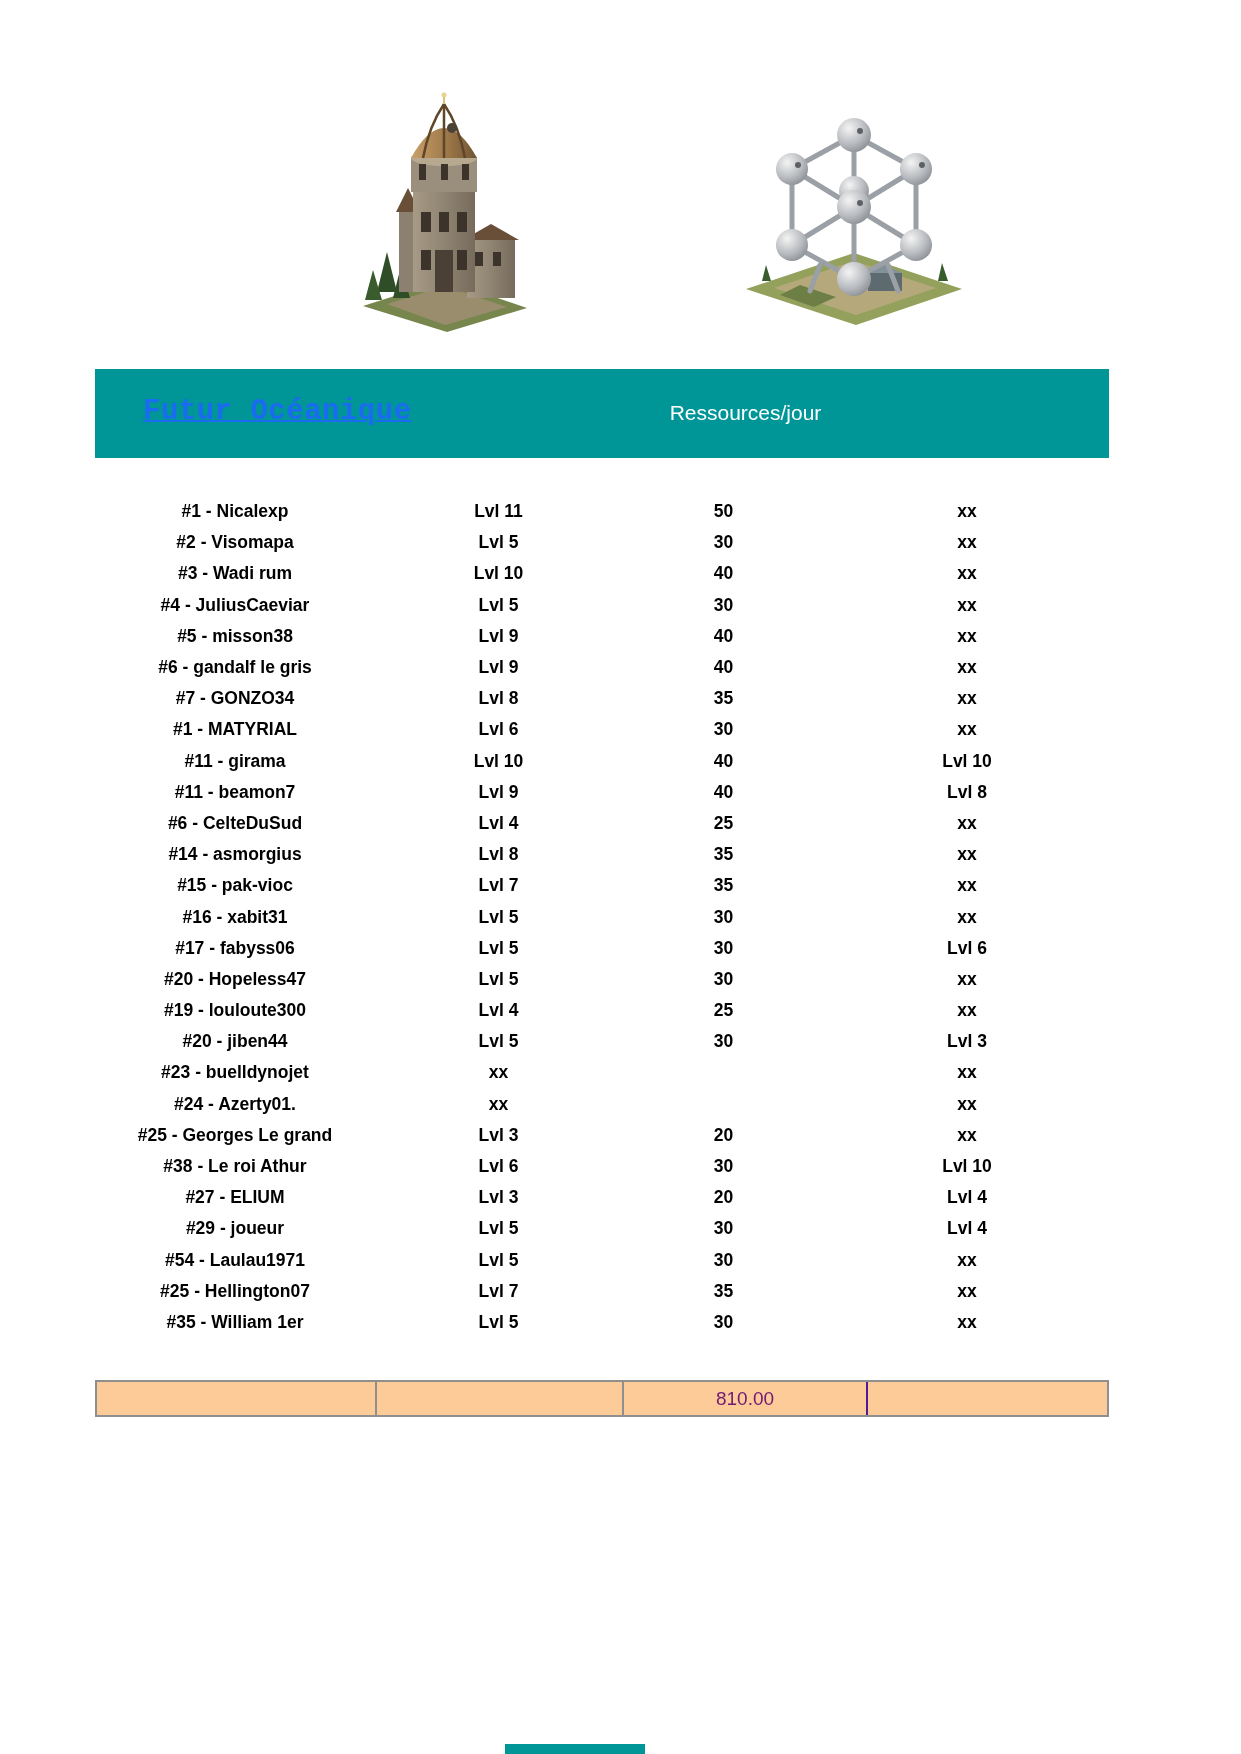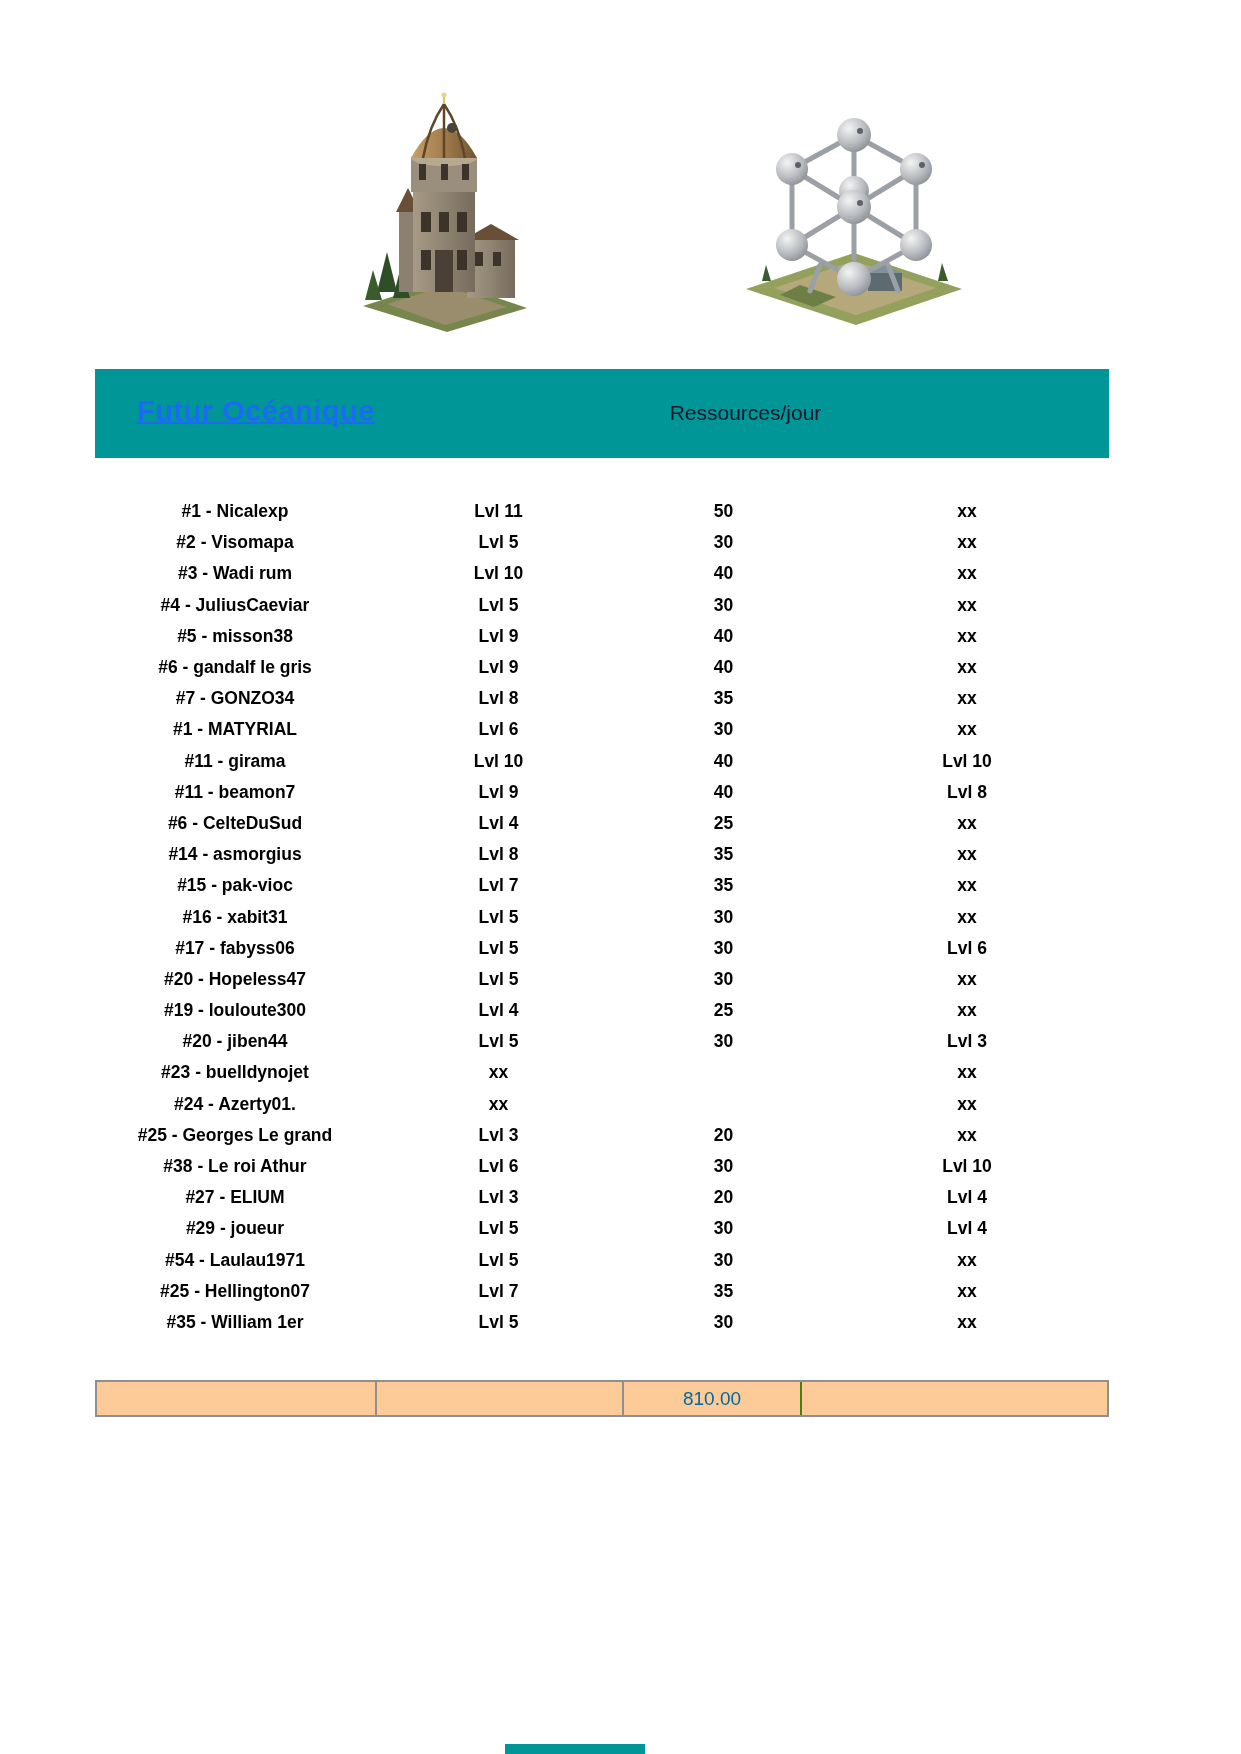--- a/index.html
+++ b/index.html
@@ -10,49 +10,50 @@
   
   .img-left{position:absolute;left:355px;top:92px;width:180px;height:240px;}
   .img-right{position:absolute;left:740px;top:105px;width:228px;height:222px;}
 
   
   .banner{
     position:absolute;left:95px;top:369px;width:1014px;height:89px;
     background:#009698;
   }
   .banner-title{
-    position:absolute;left:42px;top:26px;
+    position:absolute;left:48px;top:26px;
     font-size:29px;font-weight:bold;color:#1b6bf2;
     text-decoration:underline;text-decoration-thickness:2px;cursor:pointer;
     letter-spacing:0.5px;
+    font-family:Liberation Mono, monospace;
   }
   .banner-subtitle{
     position:absolute;left:527px;top:32px;width:247px;text-align:center;
-    font-size:21px;color:#0f172a;
+    font-size:21px;color:#ffffff;
   }
 
   
   .table-body{position:absolute;left:95px;top:496px;width:1014px;font-weight:bold;}
   .trow{height:31.2px;display:flex;align-items:center;}
   .trow .cell{text-align:center;font-size:17.5px;white-space:nowrap;}
   .c-member{width:280px;}
   .c-level{width:247px;}
   .c-res{width:203px;}
   .c-bonus{width:284px;}
 
   
   .footer-row{
     position:absolute;left:95px;top:1380px;width:1014px;height:37px;
     background:#fccb97;border:2px solid #8f8f8f;box-sizing:border-box;
     display:flex;
   }
   .footer-row .fcell{box-sizing:border-box;height:100%;display:flex;align-items:center;justify-content:center;}
   .f1{width:280px;border-right:2px solid #8f8f8f;}
   .f2{width:247px;border-right:2px solid #8f8f8f;}
-  .f3{width:178px;border-right:2px solid #4d7c0f;font-size:19px;color:#0369a1;}
+  .f3{width:244px;border-right:2px solid #4c1d95;font-size:19px;color:#701a75;}
   .f4{flex:1;}
 
   
   .bottom-tab{
     position:absolute;left:505px;top:1744px;width:140px;height:10px;
     background:#009698;
   }
 </style>
 </head>
 <body>

